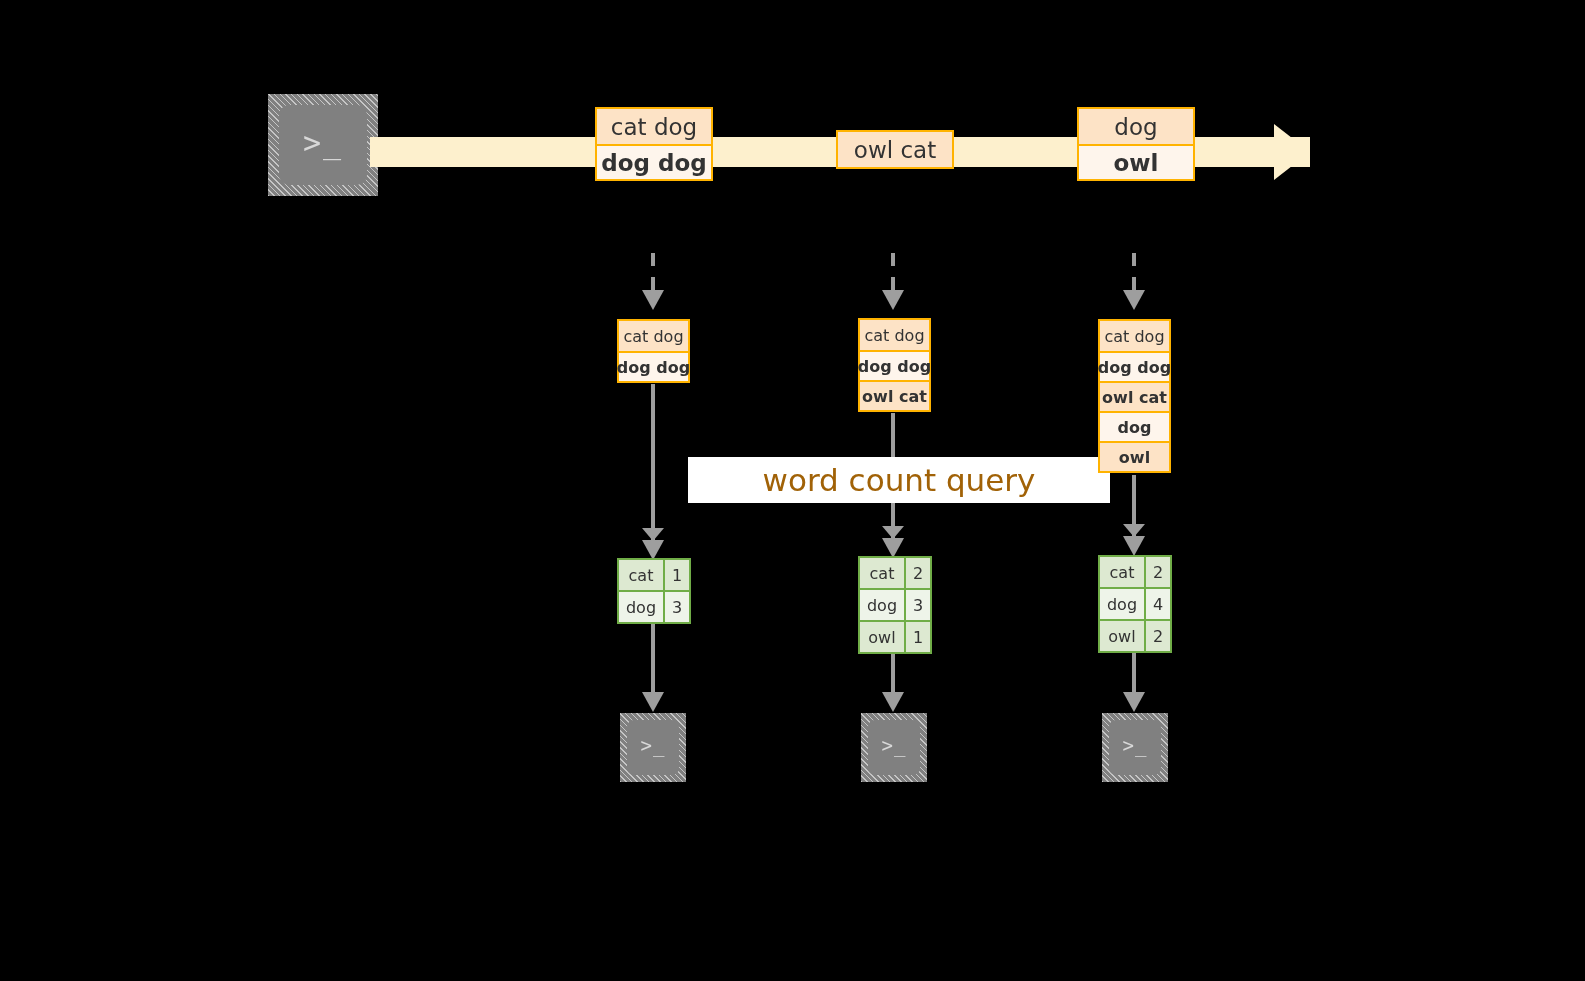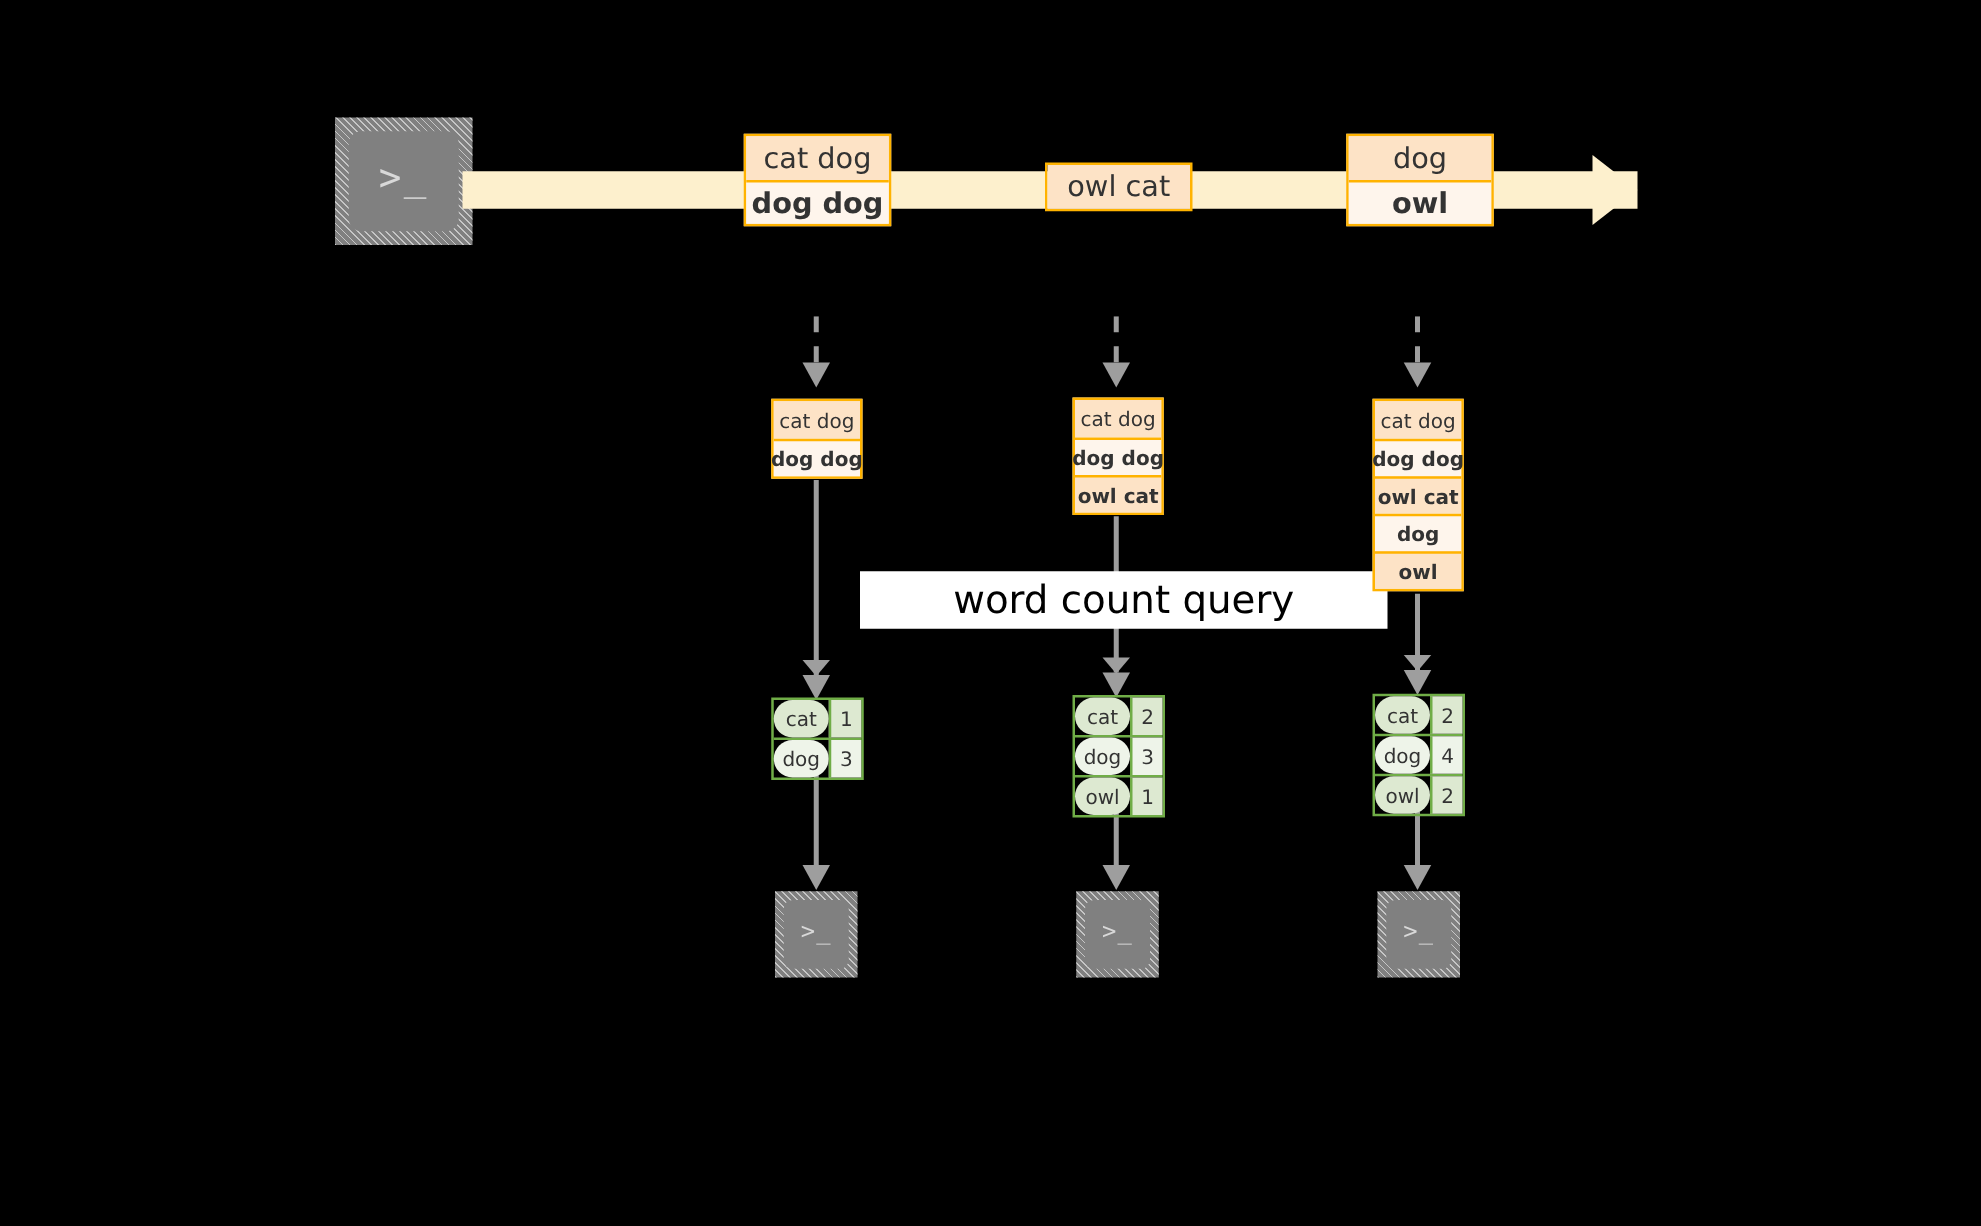--- a/index.html
+++ b/index.html
@@ -101,21 +101,21 @@
   }
   .restable .trow + .trow { border-top: 2px solid #70ad47; }
   .restable .cell {
     box-sizing: border-box;
     display: flex;
     align-items: center;
     justify-content: center;
     font-size: 16px;
     color: #333333;
   }
-  .restable .cell.word { width: 44px; border-radius: 15px; }
+  .restable .cell.word { width: 44px; }
   .restable .cell.count { width: 26px; border-left: 2px solid #70ad47; }
   .restable .trow.odd  .cell { background: #dde9d1; }
   .restable .trow.even .cell { background: #eef4e9; }
 
   
   .arrow-line {
     position: absolute;
     width: 4px;
     background: #9e9e9e;
   }
@@ -137,21 +137,21 @@
     width: 0; height: 0;
     border-left: 11px solid transparent;
     border-right: 11px solid transparent;
     border-top: 13px solid #9e9e9e;
   }
 
   
   .banner {
     position: absolute;
     background: #ffffff;
-    color: #000000;
+    color: #a16207;
     display: flex;
     align-items: center;
     justify-content: center;
     font-size: 31px;
     z-index: 3;
   }
 </style>
 </head>
 <body>
 

